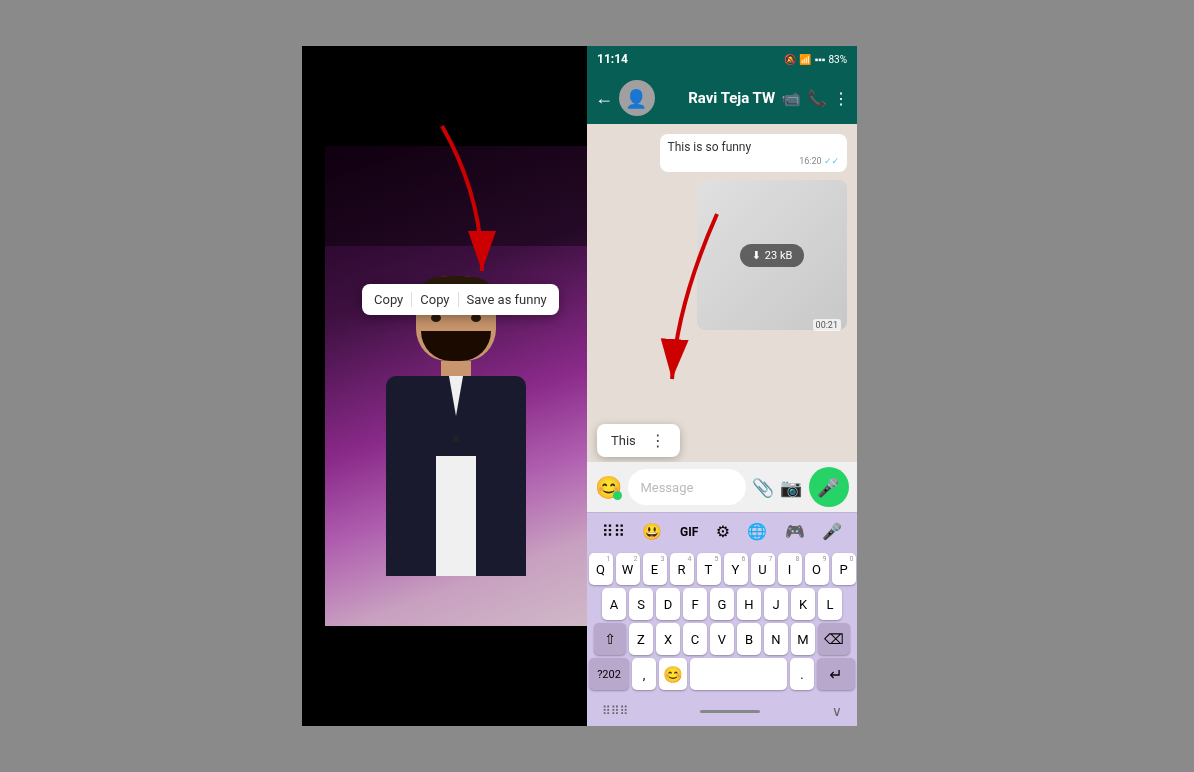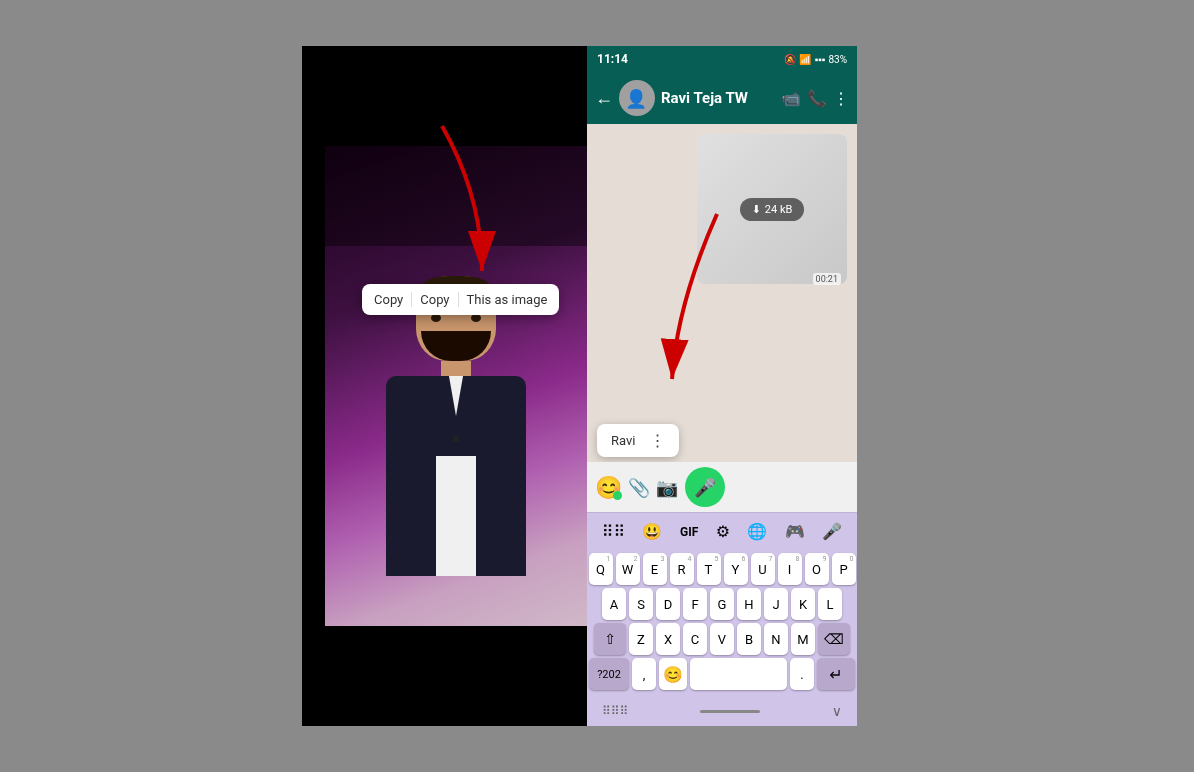--- a/index.html
+++ b/index.html
@@ -53,21 +53,21 @@
             <div style="position:absolute; left:50%; transform:translateX(-50%); top:60px; width:6px; height:6px; background:#222; border-radius:50%;"></div>
           </div>
         </div>
       </div>
 
       <div style="width:100%; height:100px; background:#000;"></div>
 
       <div style="position:absolute; top:238px; left:60px; background:white; border-radius:8px; padding:8px 12px; display:flex; gap:8px; box-shadow: 0 3px 12px rgba(0,0,0,0.35); z-index:100; white-space:nowrap;">
         <span style="font-size:13px; color:#333; cursor:pointer; padding-right:8px; border-right:1px solid #ddd;">Copy</span>
         <span style="font-size:13px; color:#333; cursor:pointer; padding-right:8px; border-right:1px solid #ddd;">Copy</span>
-        <span style="font-size:13px; color:#333; cursor:pointer;">This as image</span>
+        <span style="font-size:13px; color:#333; cursor:pointer;">Save as funny</span>
       </div>
 
       <svg style="position:absolute; top:70px; left:50px; width:200px; height:200px; z-index:150; pointer-events:none;" viewBox="0 0 200 200">
         <defs>
           <marker id="arrowhead1" markerWidth="10" markerHeight="7" refX="10" refY="3.5" orient="auto">
             <polygon points="0 0, 10 3.5, 0 7" fill="#cc0000"></polygon>
           </marker>
         </defs>
         <path d="M 90 10 Q 130 80 130 155" stroke="#cc0000" stroke-width="4" fill="none" marker-end="url(#arrowhead1)"></path>
       </svg>
@@ -81,60 +81,70 @@
           <span>🔕</span>
           <span style="font-size:10px;">📶</span>
           <span style="font-size:10px;">▪▪▪</span>
           <span style="font-size:10px;">83%</span>
         </div>
       </div>
 
       <div style="background:#075e54; height:52px; display:flex; align-items:center; padding:0 8px; gap:6px; color:white;">
         <span style="font-size:18px; cursor:pointer;">←</span>
         <div style="width:36px; height:36px; border-radius:50%; background:#a0a0a0; overflow:hidden; display:flex; align-items:center; justify-content:center; font-size:18px;">👤</div>
-        <span style="font-size:15px; font-weight:bold; flex:1; cursor:pointer;">Ravi Teja TW</span>
+        <span style="font-size:15px; font-weight:bold; flex:1; cursor:pointer;text-align:right;">Ravi Teja TW</span>
         <span style="font-size:16px; cursor:pointer;">📹</span>
         <span style="font-size:16px; cursor:pointer;">📞</span>
         <span style="font-size:16px; cursor:pointer;">⋮</span>
       </div>
 
       <div style="flex:1; background:#e5ddd5; padding:10px; position:relative; overflow:hidden;">
 
+        <div style="background:white; border-radius:8px; padding:6px 8px; max-width:75%; margin-left:auto; margin-bottom:8px; font-size:12px; color:#333; position:relative;">
+          <span>This is so funny</span>
+          <div style="font-size:9px; color:#888; text-align:right; margin-top:2px;">
+            <span>16:20</span>
+            <span style="color:#4fc3f7;"> ✓✓</span>
+          </div>
+        </div>
 
         <div style="width:150px; height:155px; margin-left:auto; position:relative;">
           <div style="width:150px; height:150px; background:linear-gradient(135deg, #e0e0e0 0%, #c8c8c8 100%); border-radius:8px; position:relative; display:flex; align-items:center; justify-content:center;">
 
             <div style="background:rgba(0,0,0,0.55); color:white; border-radius:20px; padding:5px 12px; font-size:11px; display:flex; align-items:center; gap:4px; cursor:pointer;">
               <span>⬇</span>
-              <span>24 kB</span>
+              <span>23 kB</span>
             </div>
           </div>
           <div style="font-size:9px; color:#555; text-align:right; margin-top:2px; background:rgba(255,255,255,0.7); padding:1px 3px; border-radius:3px; position:absolute; bottom:4px; right:6px;">00:21</div>
         </div>
 
         <div style="position:absolute; bottom:5px; left:10px; background:white; border-radius:8px; padding:7px 14px; font-size:13px; color:#333; box-shadow:0 2px 8px rgba(0,0,0,0.25); z-index:100; display:flex; gap:14px; align-items:center;">
-          <span style="cursor:pointer;">Ravi</span>
+          <span style="cursor:pointer;">This</span>
           <span style="font-size:16px; color:#444; cursor:pointer;">⋮</span>
         </div>
 
         <svg style="position:absolute; top:80px; left:30px; width:200px; height:200px; z-index:150; pointer-events:none;" viewBox="0 0 200 200">
           <defs>
             <marker id="arrowhead2" markerWidth="10" markerHeight="7" refX="10" refY="3.5" orient="auto">
               <polygon points="0 0, 10 3.5, 0 7" fill="#cc0000"></polygon>
             </marker>
           </defs>
           <path d="M 100 10 Q 60 100 55 175" stroke="#cc0000" stroke-width="4" fill="none" marker-end="url(#arrowhead2)"></path>
         </svg>
       </div>
 
       <div style="background:#f0f0f0; height:50px; display:flex; align-items:center; padding:0 8px; gap:6px;">
         <span style="font-size:22px; color:#777; cursor:pointer; position:relative;">
           😊
           <span style="width:9px; height:9px; background:#25D366; border-radius:50%; position:absolute; bottom:0; right:0;"></span>
         </span>
+        <div style="flex:1; background:white; border-radius:20px; height:36px; display:flex; align-items:center; padding:0 12px; font-size:13px; color:#bbb; cursor:text;">
+          <span>Message</span>
+        </div>
         <span style="font-size:18px; color:#777; cursor:pointer;">📎</span>
         <span style="font-size:18px; color:#777; cursor:pointer;">📷</span>
         <div style="width:40px; height:40px; border-radius:50%; background:#25D366; display:flex; align-items:center; justify-content:center; font-size:18px; color:white; cursor:pointer;">🎤</div>
       </div>
 
       <div style="background:#d1c4e9; height:38px; display:flex; align-items:center; justify-content:space-around; padding:0 6px; border-top:1px solid #c0b0d8;">
         <span style="font-size:16px; cursor:pointer;">⠿⠿</span>
         <span style="font-size:16px; cursor:pointer;">😃</span>
         <span style="font-size:12px; font-weight:bold; cursor:pointer;text-align:center;">GIF</span>
         <span style="font-size:16px; cursor:pointer;">⚙</span>

